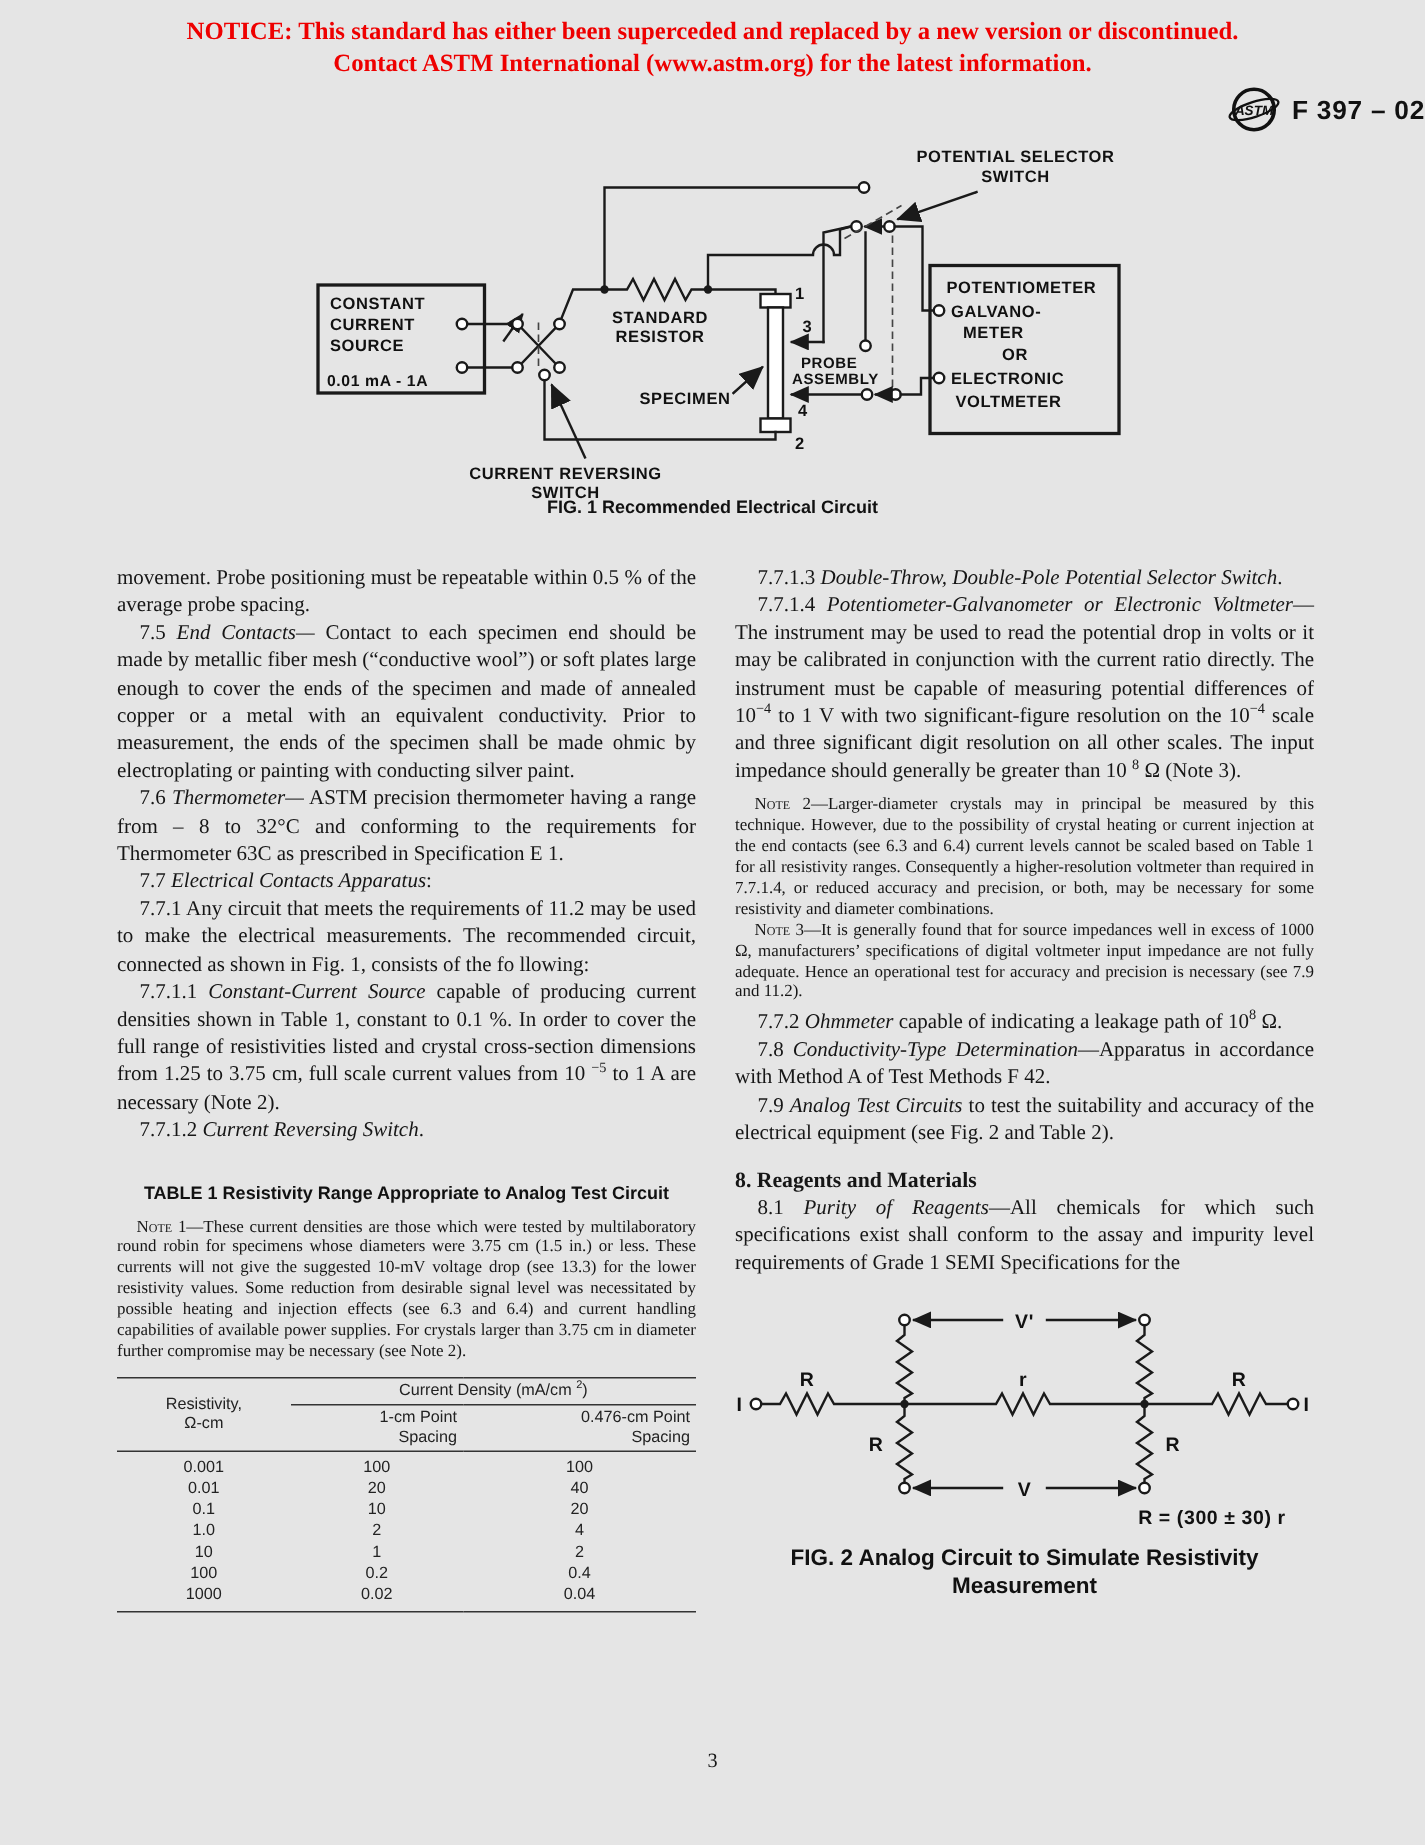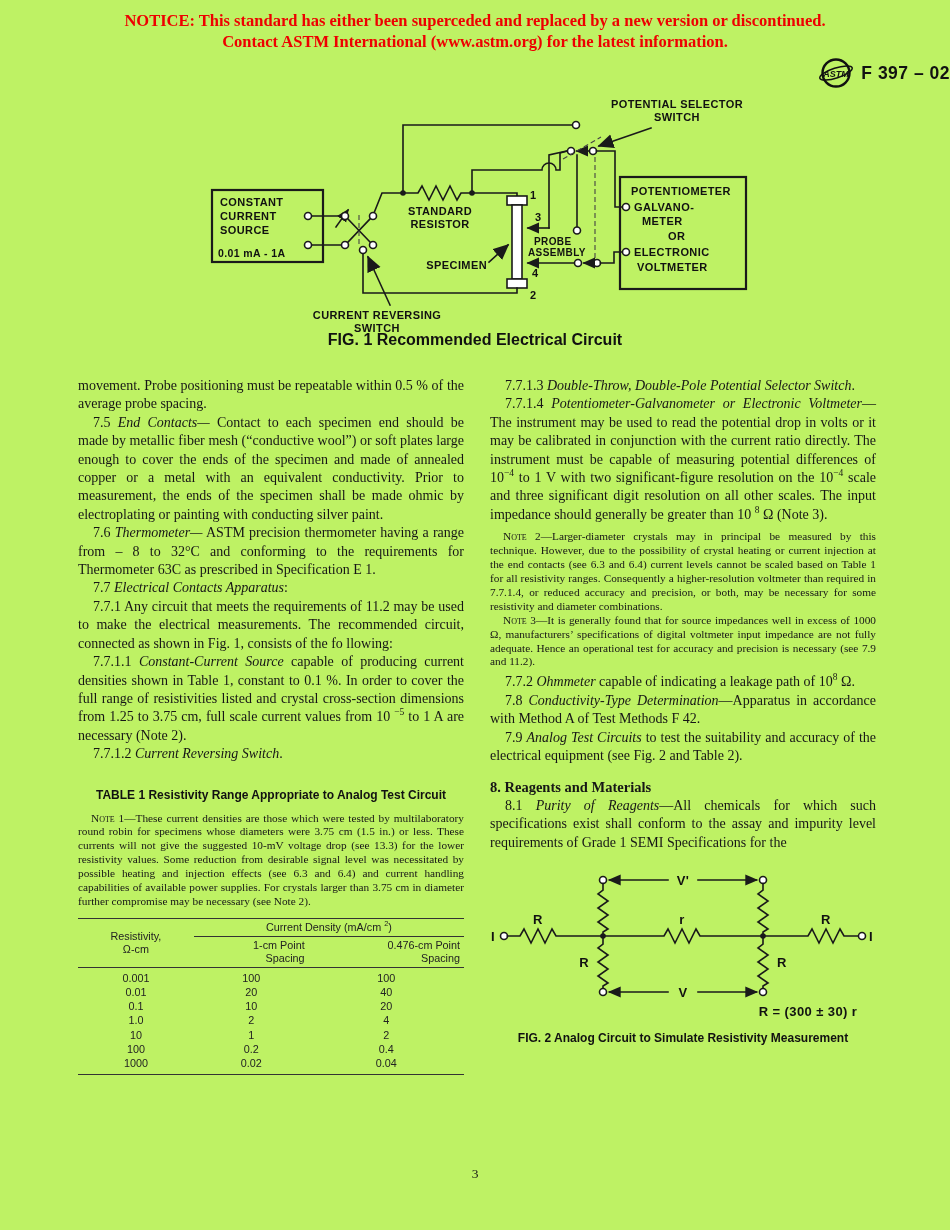--- a/index.html
+++ b/index.html
@@ -1,28 +1,28 @@
 <!DOCTYPE html>
 <html><head>
 <meta charset="utf-8">
 <style>
   html,body{margin:0;padding:0;background:#888;}
-  .page{position:relative;width:950px;height:1230px;background:#bef264;overflow:hidden;
+  .page{position:relative;width:950px;height:1230px;background:#e5e5e5;overflow:hidden;
         font-family:"Liberation Serif",serif;color:#161616;}
   
   .notice{position:absolute;top:11px;left:0;width:100%;text-align:center;
           font-weight:bold;font-size:16.5px;line-height:20.5px;color:#ee0000;}
   .dochead{position:absolute;top:56px;left:0;width:100%;display:flex;
            justify-content:flex-end;align-items:center;gap:7px;}
   .docnum{font-family:"Liberation Sans",sans-serif;font-weight:bold;font-size:17.5px;
           letter-spacing:.5px;color:#111;}
   
   .fig1wrap{position:absolute;left:190px;top:93px;width:580px;height:240px;}
   .figcap1{position:absolute;top:331px;left:0;width:100%;text-align:center;
-           font-family:"Liberation Sans",sans-serif;font-weight:bold;font-size:16px;color:#111;}
+           font-family:"Liberation Sans",sans-serif;font-weight:bold;font-size:12px;color:#111;}
   svg .lbl{font-family:"Liberation Sans",sans-serif;font-weight:bold;fill:#111;letter-spacing:.4px;}
   svg .w{stroke:#1a1a1a;stroke-width:1.6;fill:none;stroke-linecap:square;}
   svg .bx{stroke:#1a1a1a;stroke-width:2.2;fill:none;}
   svg .term{stroke:#1a1a1a;stroke-width:1.6;fill:#fff;}
   svg .dot{fill:#1a1a1a;stroke:none;}
   svg .dash{stroke:#444;stroke-width:1.1;fill:none;stroke-dasharray:5 3;}
   
   .col{position:absolute;top:377px;width:386px;font-size:14px;line-height:18.4px;
        text-align:justify;}
   .colL{left:78px;} .colR{left:490px;}
@@ -45,21 +45,21 @@
   table.t1 th{font-weight:normal;text-align:center;vertical-align:middle;
               padding:2px 4px;white-space:pre-line;line-height:13px;}
   table.t1 td{text-align:center;padding:0.8px 4px;line-height:12.6px;}
   th.grp{border-bottom:1px solid #333;}
   tr.hdr2 th{border-bottom:1.2px solid #333;text-align:right;}
   th.c1{border-bottom:1.2px solid #333;width:30%;}
   tbody tr:first-child td{padding-top:4px;}
   tbody tr:last-child td{padding-bottom:4px;}
   
   .fig2wrap{margin-top:16px;text-align:center;}
-  .figcap2{font-family:"Liberation Sans",sans-serif;font-weight:bold;font-size:12px;
+  .figcap2{font-family:"Liberation Sans",sans-serif;font-weight:bold;font-size:15px;
            text-align:center;margin-top:4px;color:#111;text-indent:0;}
   .pageno{position:absolute;top:1166px;left:0;width:100%;text-align:center;font-size:13.5px;}
 </style>
 </head>
 <body>
 
 <div class="page">
 
   <div class="notice">
     <div>NOTICE: This standard has either been superceded and replaced by a new version or discontinued.</div>

